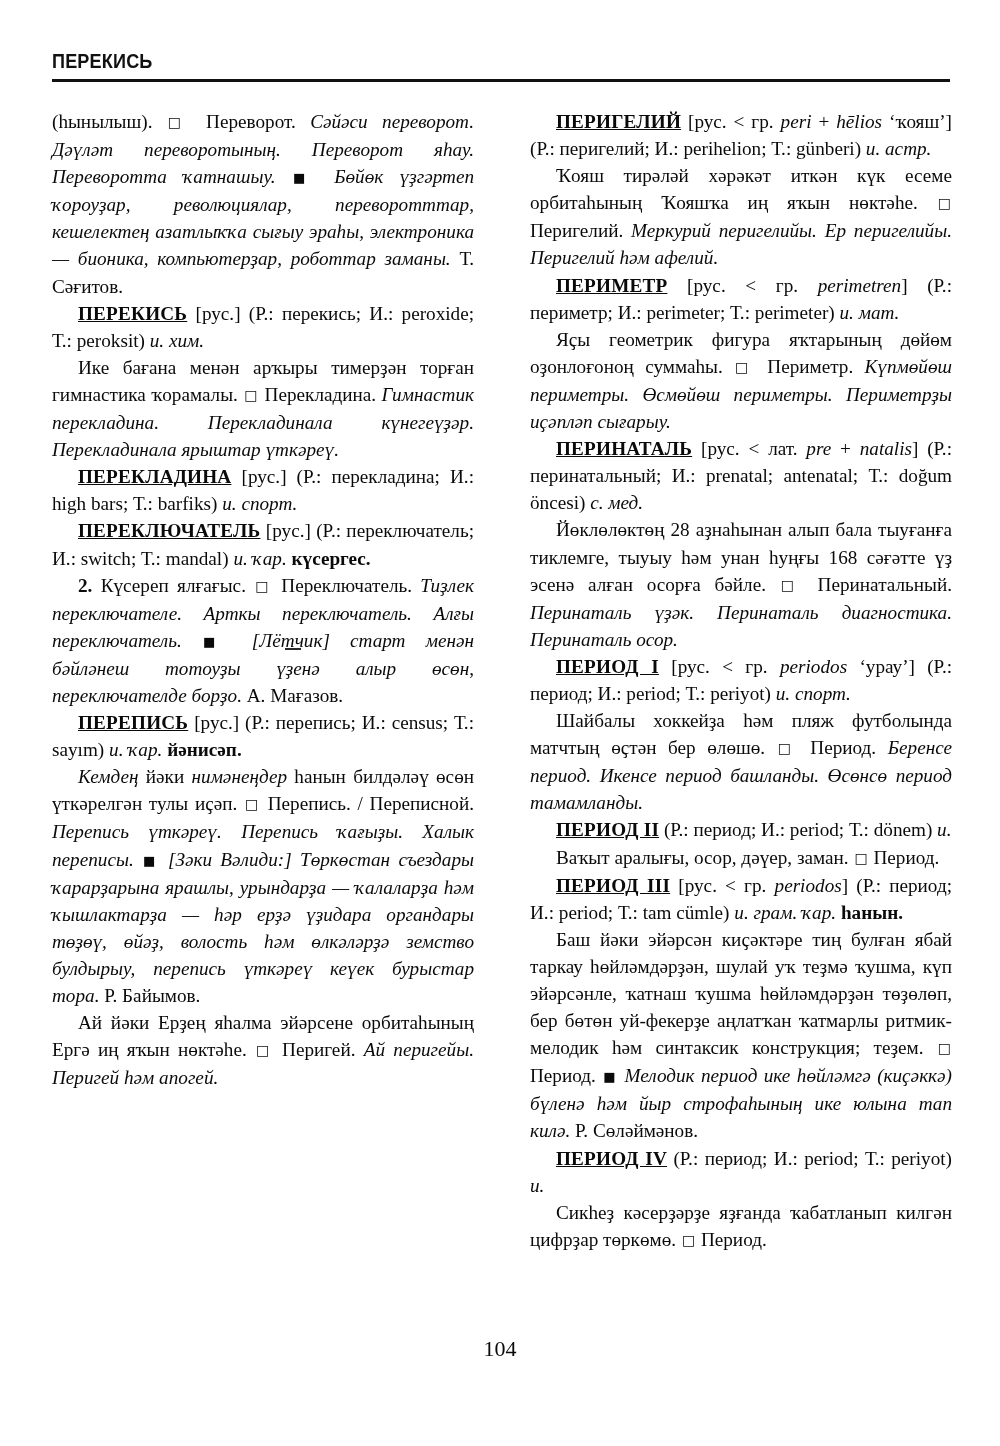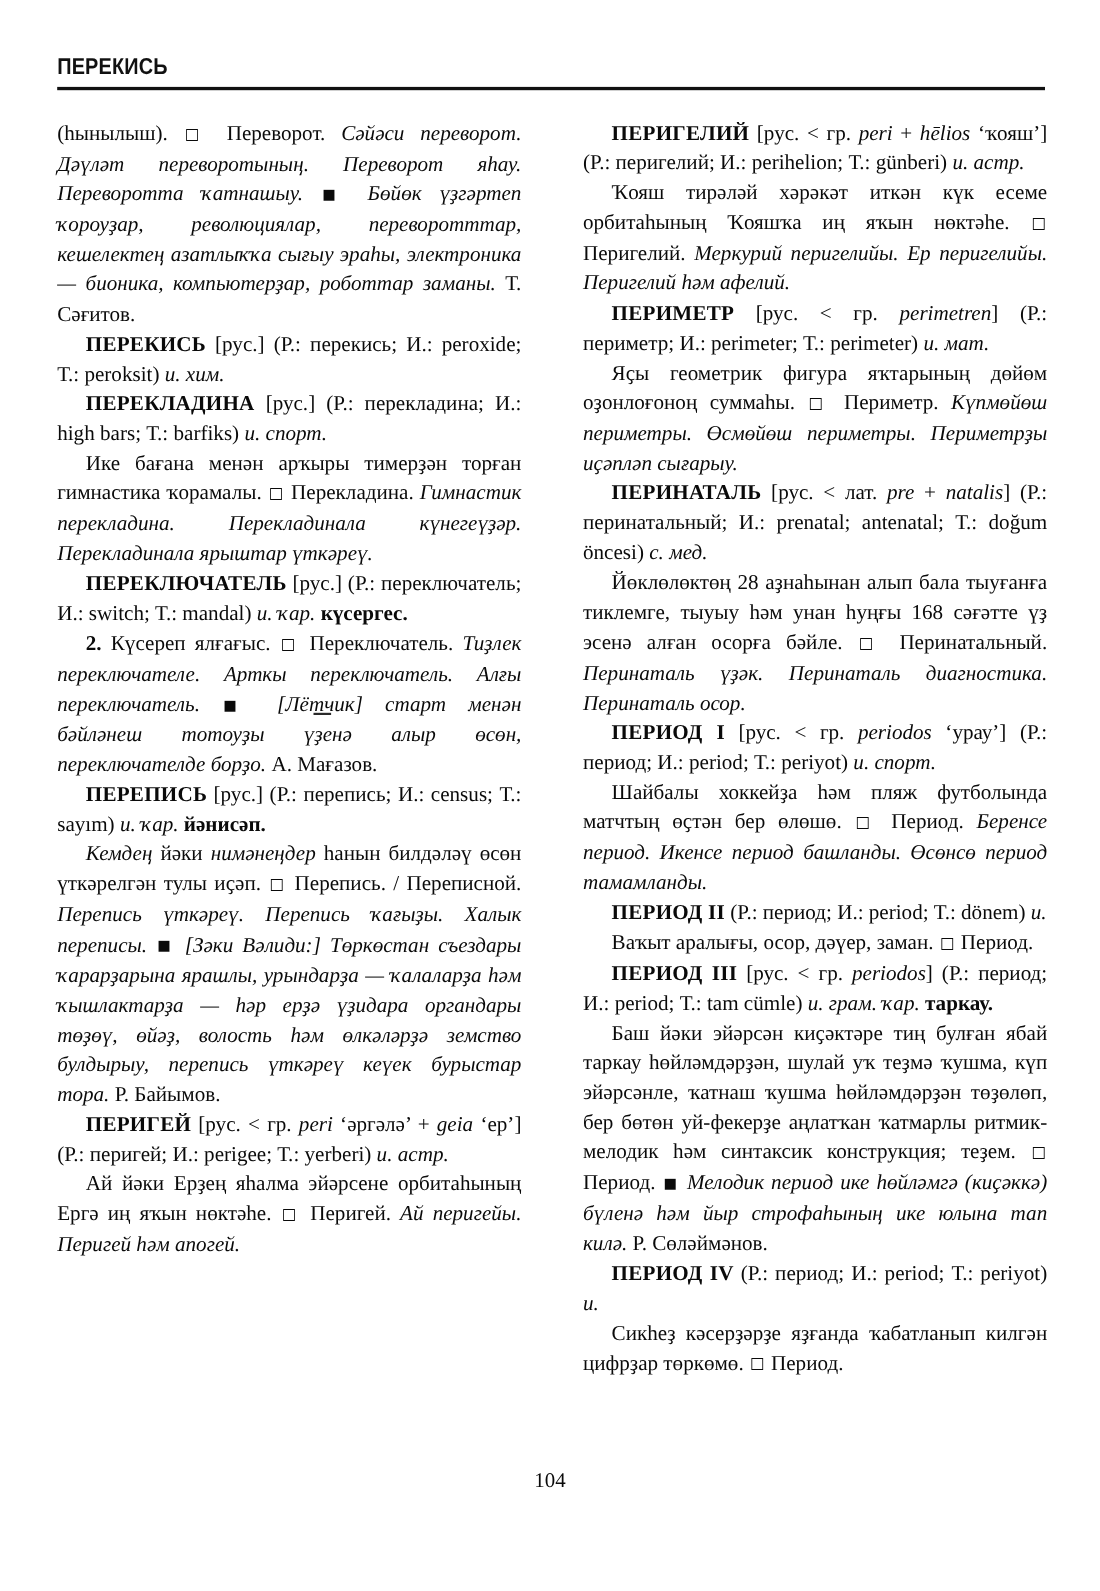--- a/index.html
+++ b/index.html
@@ -69,20 +69,21 @@
     text-indent: 0;
   }
   .para.indent {
     text-indent: 26px;
   }
 
   
   .hw {              
     font-weight: bold;
     letter-spacing: 0.2px;
+    text-decoration: underline;
   }
   .it { font-style: italic; }
   .bi { font-weight: bold; }
   .sq {              
     font-family: "DejaVu Sans", sans-serif;
     font-size: 14px;
     vertical-align: 1px;
     padding: 0 1px;
   }
   .fsq {             
@@ -101,58 +102,57 @@
     background: #2a2a2a;
   }
 
   
   .folio {
     position: absolute;
     left: 0;
     top: 1336px;
     width: 1000px;
     text-align: center;
-    font-size: 19px;
+    font-size: 22px;
   }
 </style>
 </head>
 <body>
 
 <div class="page">
 
   <div class="header">
     <div class="header-title">ПЕРЕКИСЬ</div>
     <div class="header-rule"></div>
   </div>
 
   <div class="columns">
     <div class="col" id="col-left">
         <p class="para"><span>(һынылыш). </span><span class="sq">□</span><span> Переворот. </span><span class="it">Сәйәси переворот. Дәүләт переворотының. Переворот яһау. Переворотта ҡатнашыу. </span><span class="fsq">■</span><span class="it"> Бөйөк үҙгәртеп ҡороуҙар, революциялар, переворотттар, кешелектең азатлыҡҡа сығыу эраһы, электроника — бионика, компьютерҙар, роботтар заманы.</span><span> Т. Сәғитов.</span></p>
         <p class="para indent"><span class="hw">ПЕРЕКИСЬ</span><span> [рус.] (Р.: перекись; И.: peroxide; Т.: peroksit) </span><span class="it">и. хим.</span></p>
+        <p class="para indent"><span>Ике бағана менән арҡыры тимерҙән торған гимнастика ҡорамалы. </span><span class="sq">□</span><span> Перекладина. </span><span class="it">Гимнастик перекладина. Перекладинала күнегеүҙәр. Перекладинала ярыштар үткәреү.</span></p>
         <p class="para indent"><span class="hw">ПЕРЕКЛАДИНА</span><span> [рус.] (Р.: перекладина; И.: high bars; Т.: barfiks) </span><span class="it">и. спорт.</span></p>
-        <p class="para indent"><span>Ике бағана менән арҡыры тимерҙән торған гимнастика ҡорамалы. </span><span class="sq">□</span><span> Перекладина. </span><span class="it">Гимнастик перекладина. Перекладинала күнегеүҙәр. Перекладинала ярыштар үткәреү.</span></p>
         <p class="para indent"><span class="hw">ПЕРЕКЛЮЧАТЕЛЬ</span><span> [рус.] (Р.: переключатель; И.: switch; Т.: mandal) </span><span class="it">и. ҡар. </span><span class="bi">күсергес.</span></p>
         <p class="para indent"><span class="bi">2.</span><span> Күсереп ялғағыс. </span><span class="sq">□</span><span> Переключатель. </span><span class="it">Тиҙлек переключателе. Арткы переключатель. Алғы переключатель. </span><span class="fsq">■</span><span class="it"> [Лётчик] старт менән бәйләнеш тотоуҙы үҙенә алыр өсөн, переключателде борҙо.</span><span> А. Мағазов.</span></p>
         <p class="para indent"><span class="hw">ПЕРЕПИСЬ</span><span> [рус.] (Р.: перепись; И.: census; Т.: sayım) </span><span class="it">и. ҡар. </span><span class="bi">йәнисәп.</span></p>
         <p class="para indent"><span class="it">Кемдең </span><span>йәки </span><span class="it">нимәнеңдер </span><span>һанын билдәләү өсөн үткәрелгән тулы иҫәп. </span><span class="sq">□</span><span> Перепись. / Переписной. </span><span class="it">Перепись үткәреү. Перепись ҡағыҙы. Халык переписы. </span><span class="fsq">■</span><span class="it"> [Зәки Вәлиди:] Төркөстан съездары ҡарарҙарына ярашлы, урындарҙа — ҡалаларҙа һәм ҡышлактарҙа — һәр ерҙә үҙидара органдары төҙөү, өйәҙ, волость һәм өлкәләрҙә земство булдырыу, перепись үткәреү кеүек бурыстар тора.</span><span> Р. Байымов.</span></p>
-        <p class="para indent"><span class="hw">ПЕРИГЕЙ</span><span> [рус. &lt; гр. </span><span class="it">peri</span><span> ‘әргәлә’ + </span><span class="it">geia</span><span> ‘ер’] (Р.: перигей; И.: perigee; Т.: yerberi) </span><span class="it">и. астр.</span></p>
         <p class="para indent"><span>Ай йәки Ерҙең яһалма эйәрсене орбитаһының Ергә иң яҡын нөктәһе. </span><span class="sq">□</span><span> Перигей. </span><span class="it">Ай перигейы. Перигей һәм апогей.</span></p>
       </div>
     <div class="col" id="col-right">
         <p class="para indent"><span class="hw">ПЕРИГЕЛИЙ</span><span> [рус. &lt; гр. </span><span class="it">peri</span><span> + </span><span class="it">hēlios</span><span> ‘ҡояш’] (Р.: перигелий; И.: perihelion; Т.: günberi) </span><span class="it">и. астр.</span></p>
         <p class="para indent"><span>Ҡояш тирәләй хәрәкәт иткән күк есеме орбитаһының Ҡояшҡа иң яҡын нөктәһе. </span><span class="sq">□</span><span> Перигелий. </span><span class="it">Меркурий перигелийы. Ер перигелийы. Перигелий һәм афелий.</span></p>
         <p class="para indent"><span class="hw">ПЕРИМЕТР</span><span> [рус. &lt; гр. </span><span class="it">perimetren</span><span>] (Р.: периметр; И.: perimeter; Т.: perimeter) </span><span class="it">и. мат.</span></p>
         <p class="para indent"><span>Яҫы геометрик фигура яҡтарының дөйөм оҙонлоғоноң суммаһы. </span><span class="sq">□</span><span> Периметр. </span><span class="it">Күпмөйөш периметры. Өсмөйөш периметры. Периметрҙы иҫәпләп сығарыу.</span></p>
         <p class="para indent"><span class="hw">ПЕРИНАТАЛЬ</span><span> [рус. &lt; лат. </span><span class="it">pre</span><span> + </span><span class="it">natalis</span><span>] (Р.: перинатальный; И.: prenatal; antenatal; Т.: doğum öncesi) </span><span class="it">с. мед.</span></p>
         <p class="para indent"><span>Йөклөлөктөң 28 аҙнаһынан алып бала тыуғанға тиклемге, тыуыу һәм унан һуңғы 168 сәғәтте үҙ эсенә алған осорға бәйле. </span><span class="sq">□</span><span> Перинатальный. </span><span class="it">Перинаталь үҙәк. Перинаталь диагностика. Перинаталь осор.</span></p>
         <p class="para indent"><span class="hw">ПЕРИОД I</span><span> [рус. &lt; гр. </span><span class="it">periodos</span><span> ‘урау’] (Р.: период; И.: period; Т.: periyot) </span><span class="it">и. спорт.</span></p>
         <p class="para indent"><span>Шайбалы хоккейҙа һәм пляж футболында матчтың өҫтән бер өлөшө. </span><span class="sq">□</span><span> Период. </span><span class="it">Беренсе период. Икенсе период башланды. Өсөнсө период тамамланды.</span></p>
         <p class="para indent"><span class="hw">ПЕРИОД II</span><span> (Р.: период; И.: period; Т.: dönem) </span><span class="it">и.</span></p>
         <p class="para indent"><span>Ваҡыт аралығы, осор, дәүер, заман. </span><span class="sq">□</span><span> Период.</span></p>
-        <p class="para indent"><span class="hw">ПЕРИОД III</span><span> [рус. &lt; гр. </span><span class="it">periodos</span><span>] (Р.: период; И.: period; Т.: tam cümle) </span><span class="it">и. грам. ҡар. </span><span class="bi">таркау.</span></p>
+        <p class="para indent"><span class="hw">ПЕРИОД III</span><span> [рус. &lt; гр. </span><span class="it">periodos</span><span>] (Р.: период; И.: period; Т.: tam cümle) </span><span class="it">и. грам. ҡар. </span><span class="bi">һанын.</span></p>
         <p class="para indent"><span>Баш йәки эйәрсән киҫәктәре тиң булған ябай таркау һөйләмдәрҙән, шулай уҡ теҙмә ҡушма, күп эйәрсәнле, ҡатнаш ҡушма һөйләмдәрҙән төҙөлөп, бер бөтөн уй-фекерҙе аңлатҡан ҡатмарлы ритмик-мелодик һәм синтаксик конструкция; теҙем. </span><span class="sq">□</span><span> Период. </span><span class="fsq">■</span><span class="it"> Мелодик период ике һөйләмгә (киҫәккә) бүленә һәм йыр строфаһының ике юлына тап килә.</span><span> Р. Сөләймәнов.</span></p>
         <p class="para indent"><span class="hw">ПЕРИОД IV</span><span> (Р.: период; И.: period; Т.: periyot) </span><span class="it">и.</span></p>
         <p class="para indent"><span>Сикһеҙ кәсерҙәрҙе яҙғанда ҡабатланып килгән цифрҙар төркөмө. </span><span class="sq">□</span><span> Период.</span></p>
       </div>
   </div>
 
   <div class="artifact-dash"></div>
 
   <div class="folio">104</div>
 </div>

